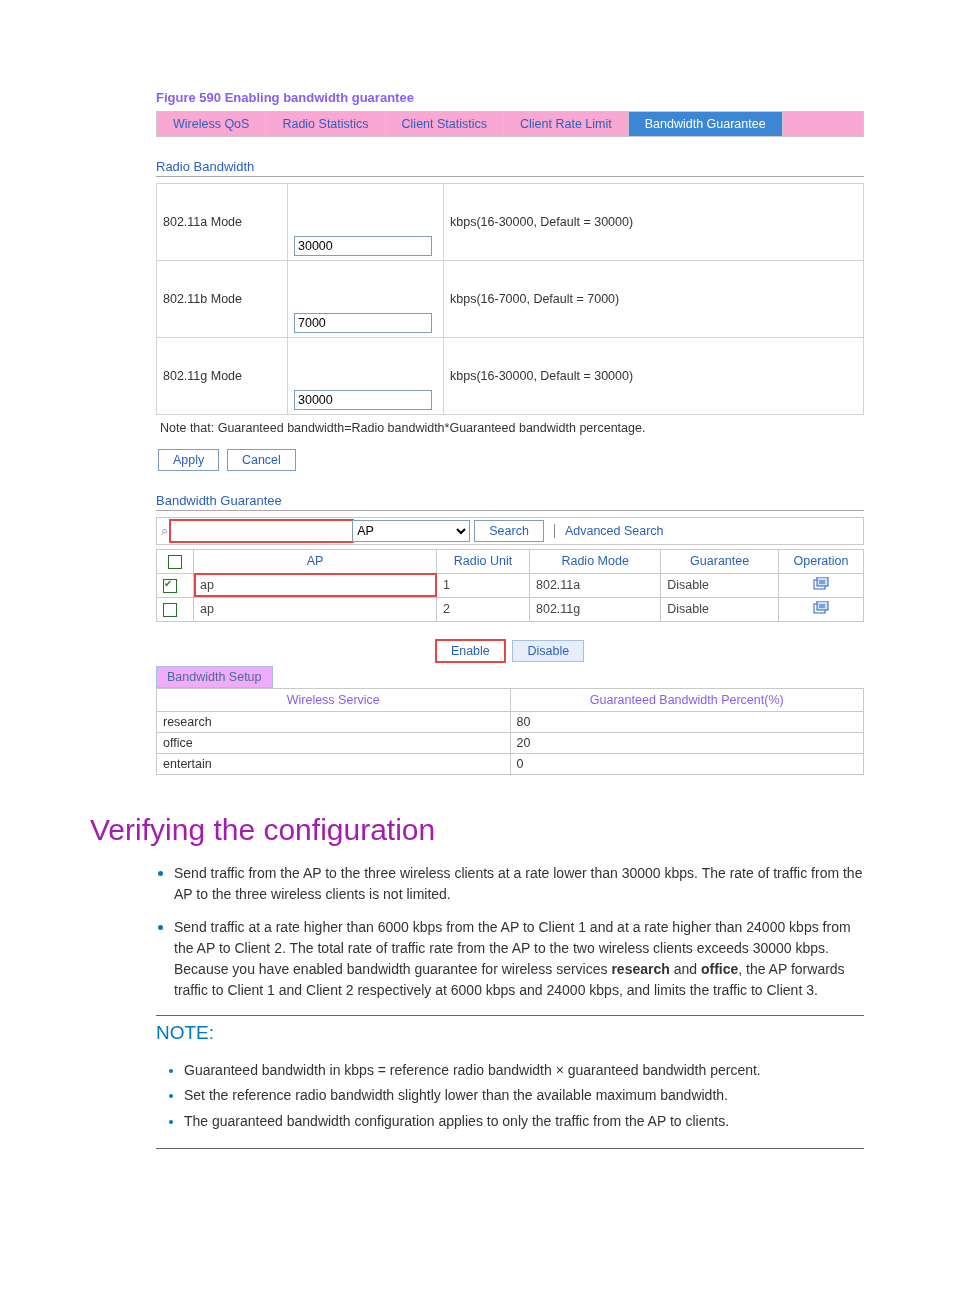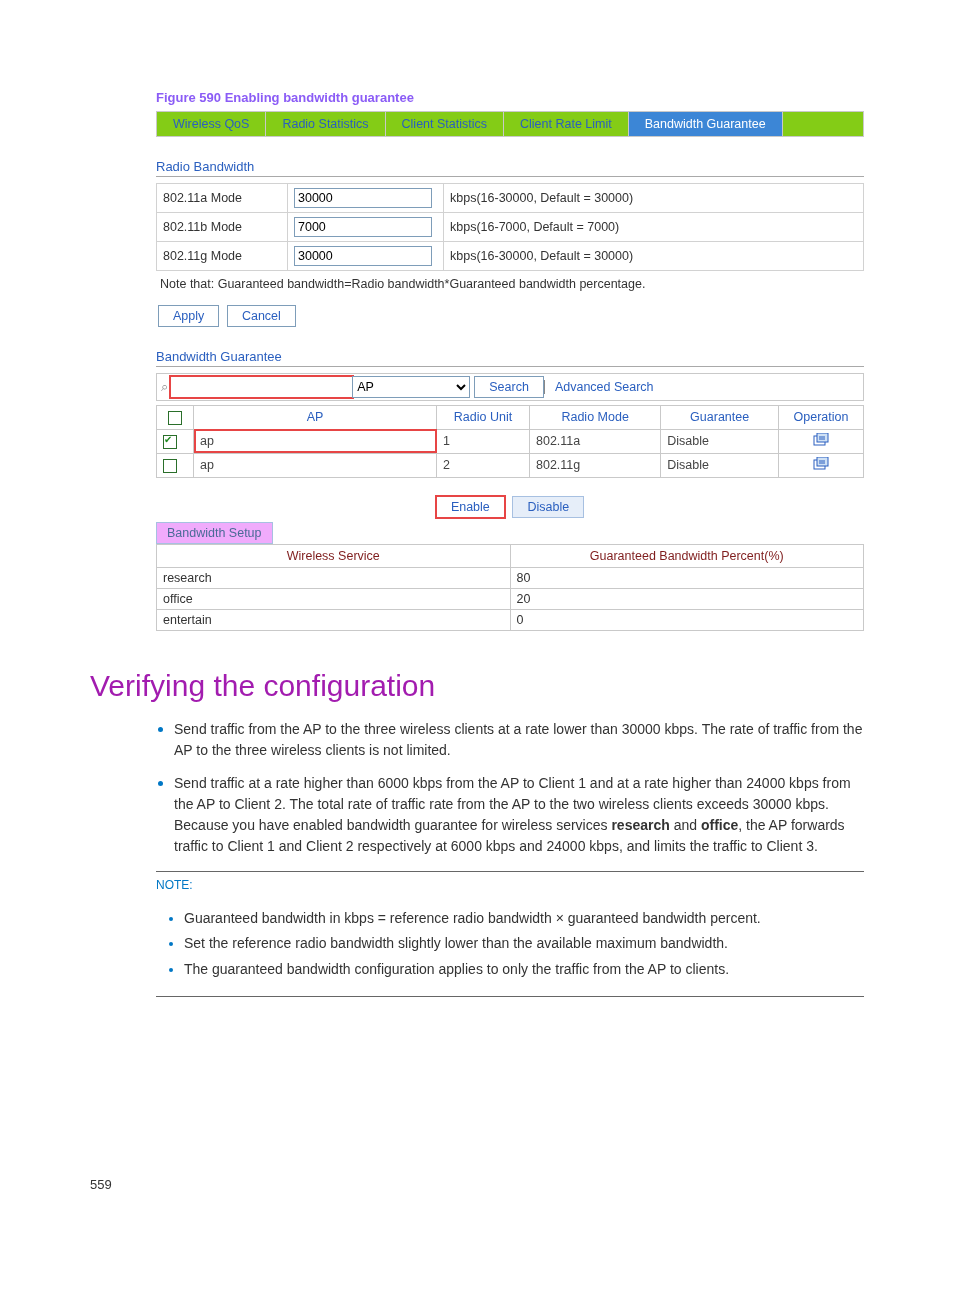--- a/index.html
+++ b/index.html
@@ -21,21 +21,21 @@
     font-weight: bold;
     font-size: 13px;
     margin: 0 0 6px 66px;
   }
   .inner {
     margin-left: 66px;
   }
   .tabs {
     display: flex;
     border: 1px solid #c9c9c9;
-    background: #84cc16;
+    background: #f9a8d4;
     font-size: 12.5px;
   }
   .tab {
     padding: 5px 16px;
     color: #2a5fbf;
     border-right: 1px solid #c9c9c9;
     cursor: pointer;
   }
   .tab.active {
     background: #3c86d6;
@@ -61,20 +61,21 @@
     border: 1px solid #d2d2d2;
     padding: 4px 6px;
     vertical-align: middle;
   }
   .radio-table input[type=text] {
     width: 130px;
     height: 16px;
     border: 1px solid #7e9db9;
     font-size: 12.5px;
     padding: 1px 3px;
+    margin-top: 48px;
   }
   .note-line {
     font-size: 12.5px;
     padding: 6px 4px;
   }
   .btn-row {
     margin: 8px 0;
   }
   .btn {
     display: inline-block;
@@ -117,20 +118,21 @@
   .search-select {
     width: 118px;
     height: 22px;
     border: 1px solid #7e9db9;
     font-size: 12.5px;
     background: #fff;
     margin-left: -1px;
   }
   .adv-link {
     color: #2a5fbf;
+    margin-left: 10px;
     border-left: 1px solid #888;
     padding-left: 10px;
   }
   .data-table {
     width: 100%;
     border-collapse: collapse;
     font-size: 12.5px;
     margin-top: 4px;
   }
   .data-table th {
@@ -180,21 +182,21 @@
     padding: 3px 10px;
     font-size: 12.5px;
     border: 1px solid #a7c0e1;
   }
   .bw-table {
     width: 100%;
     border-collapse: collapse;
     font-size: 12.5px;
   }
   .bw-table th {
-    color: #7f1d1d;
+    color: #8b5cf6;
     font-weight: normal;
     border: 1px solid #c9c9c9;
     padding: 4px 8px;
     text-align: center;
   }
   .bw-table td {
     border: 1px solid #c9c9c9;
     padding: 3px 6px;
   }
   h1 {
@@ -220,21 +222,21 @@
   }
   .note-section {
     margin-left: 66px;
   }
   .note-hr {
     border: none;
     border-top: 1px solid #666;
   }
   .note-title {
     color: #0077c5;
-    font-size: 12px;
+    font-size: 19px;
     margin: 6px 0;
   }
   .note-list {
     padding-left: 28px;
     font-size: 14px;
     line-height: 1.8;
   }
   .note-list li::marker {
     color: #0077c5;
   }

